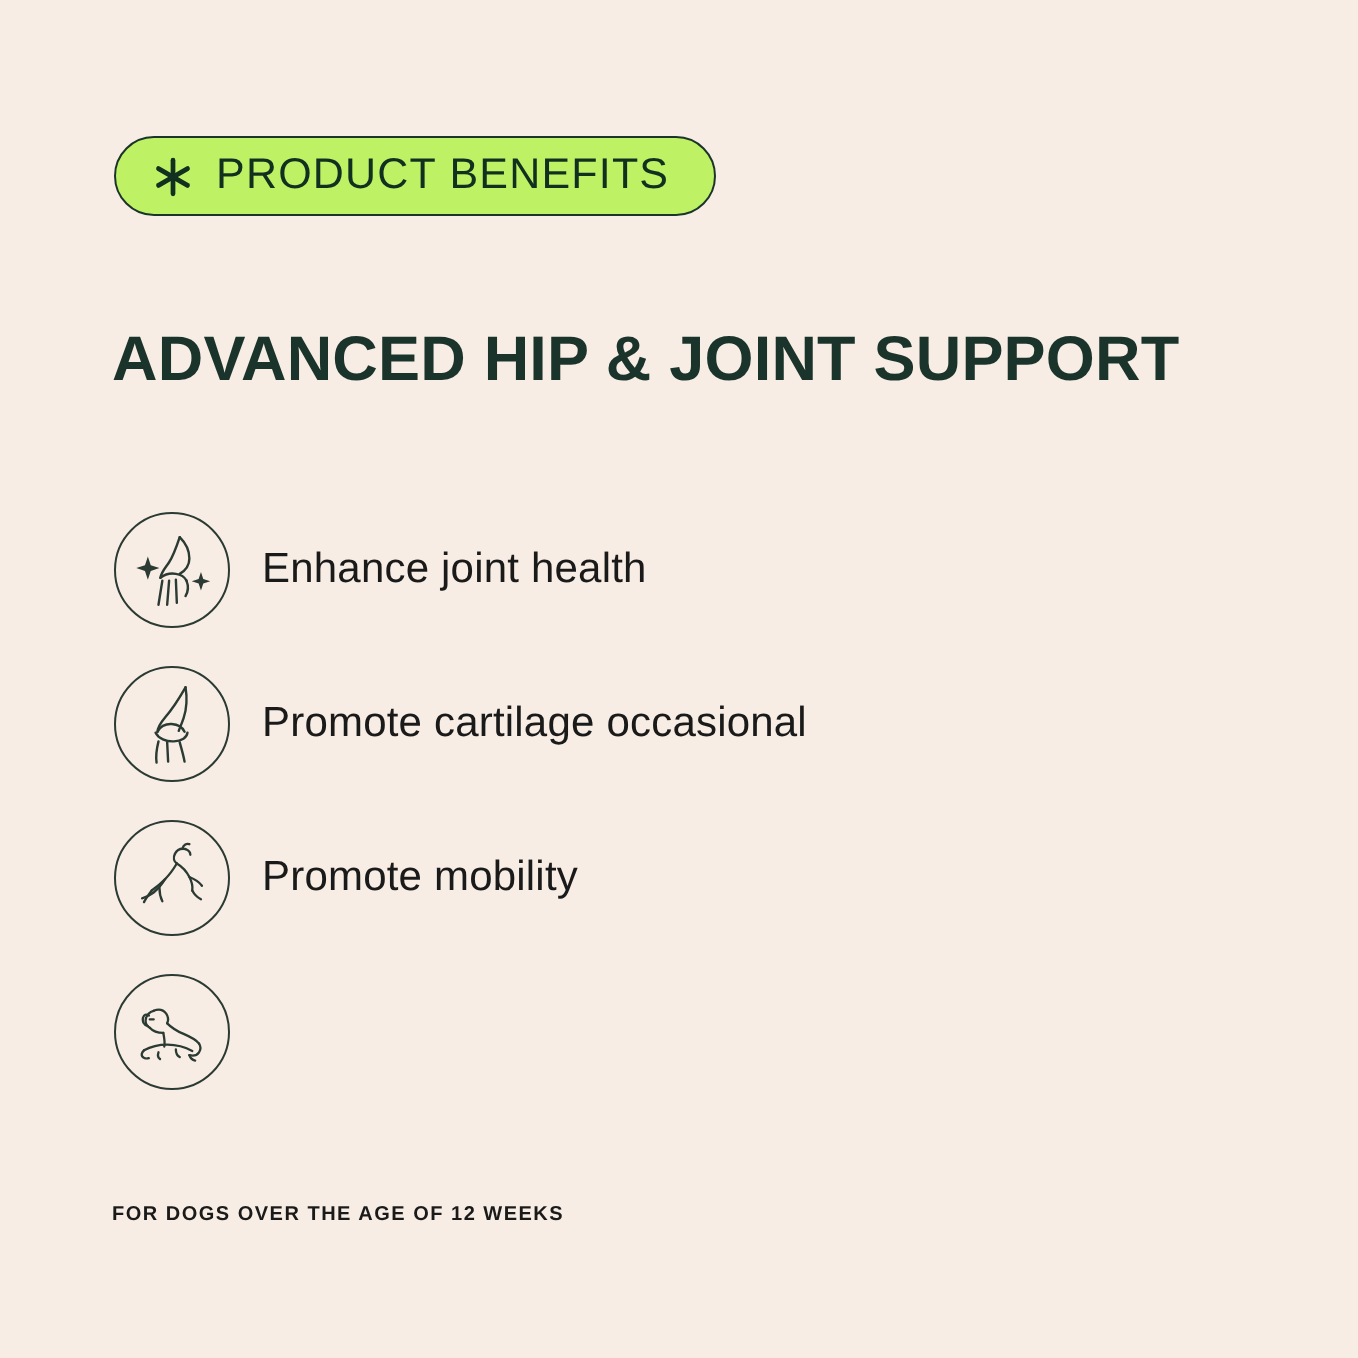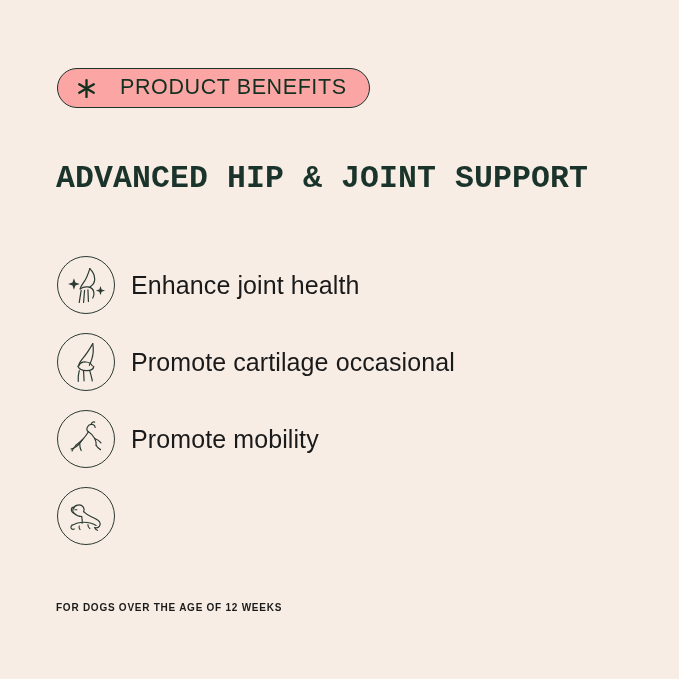--- a/index.html
+++ b/index.html
@@ -22,23 +22,23 @@
   }
 
   
   .badge {
     position: absolute;
     left: 57px;
     top: 68px;
     height: 40px;
     display: flex;
     align-items: center;
-    gap: 23px;
+    gap: 11px;
     padding: 0 22px 0 18px;
-    background: #fca5a5;
+    background: #bef264;
     border: 1.6px solid #1b342b;
     border-radius: 20px;
     box-sizing: border-box;
   }
   .badge-asterisk {
     display: block;
     width: 21px;
     height: 21px;
     flex: 0 0 auto;
   }
@@ -59,21 +59,20 @@
     width: 580px;
     color: #1b342b;
     font-size: 31.5px;
     font-weight: 600;
     letter-spacing: 0.1px;
     line-height: 44px;
   }
   .heading-line {
     display: block;
     white-space: nowrap;
-    font-family: Liberation Mono, monospace;
   }
 
   
   .benefits {
     position: absolute;
     left: 57px;
     top: 256px;
     width: 570px;
   }
   .benefit-row {
@@ -93,21 +92,21 @@
     display: flex;
     align-items: center;
     justify-content: center;
     overflow: hidden;
   }
   .benefit-icon svg {
     display: block;
   }
   .benefit-label {
     margin-left: 16px;
-    font-size: 25px;
+    font-size: 21px;
     font-weight: 400;
     color: #1a1a1a;
     letter-spacing: 0.1px;
     line-height: 1.2;
     white-space: nowrap;
   }
 
   
   .footer-note {
     position: absolute;

